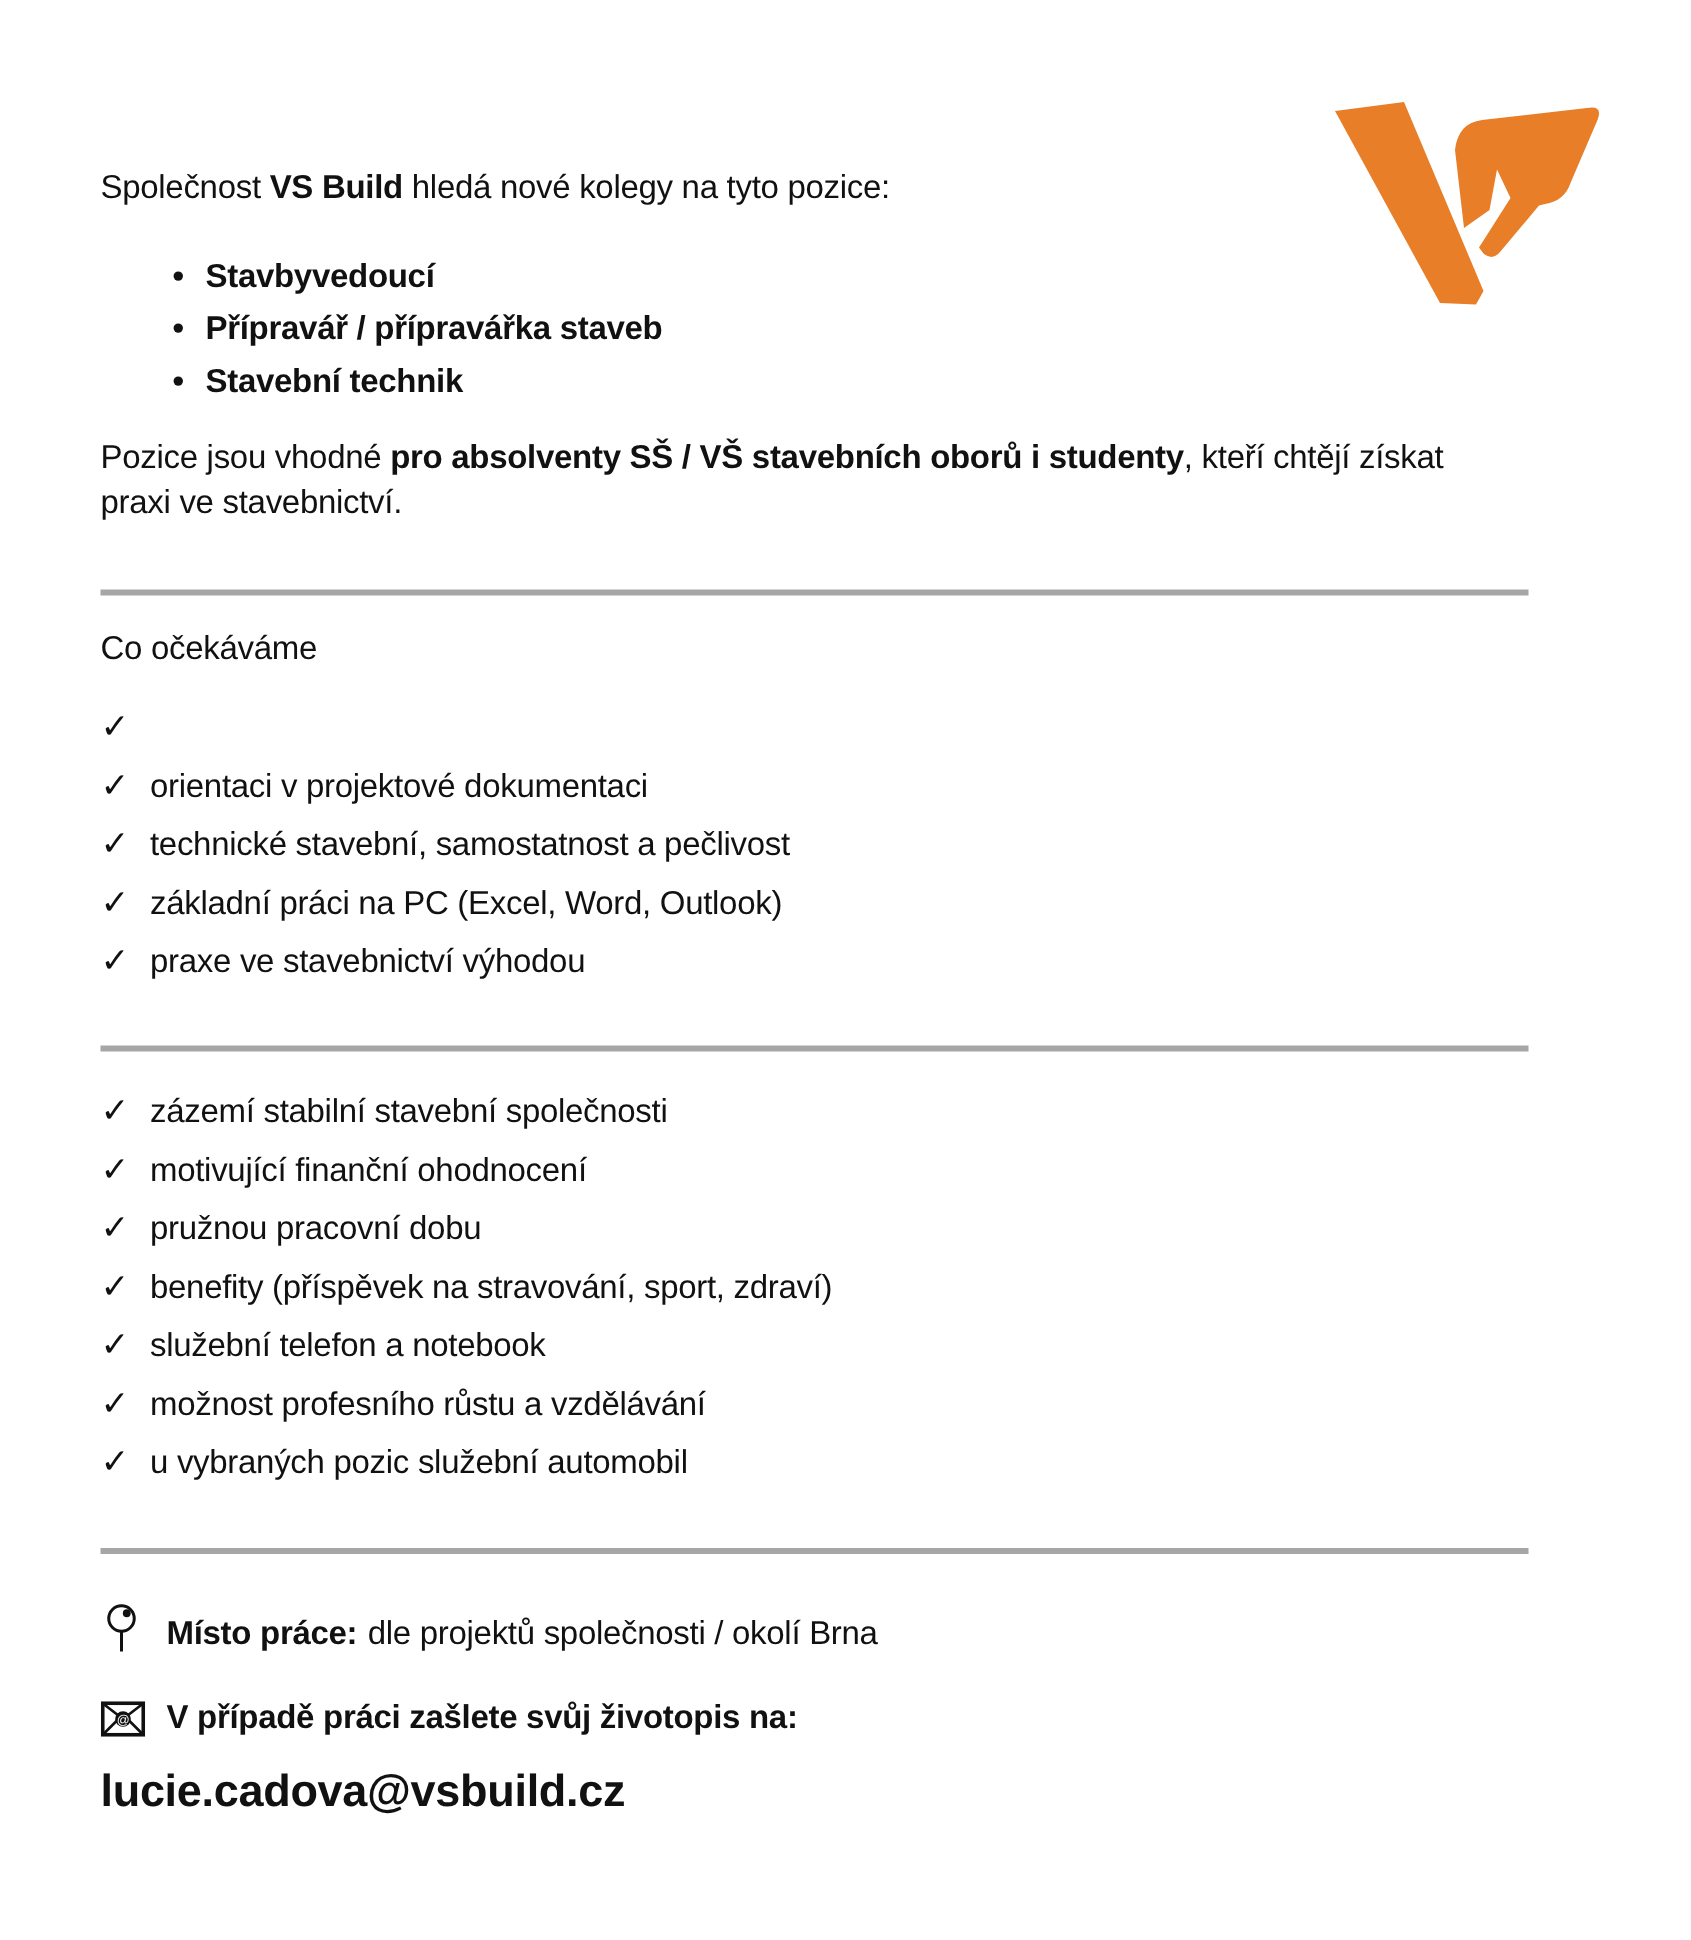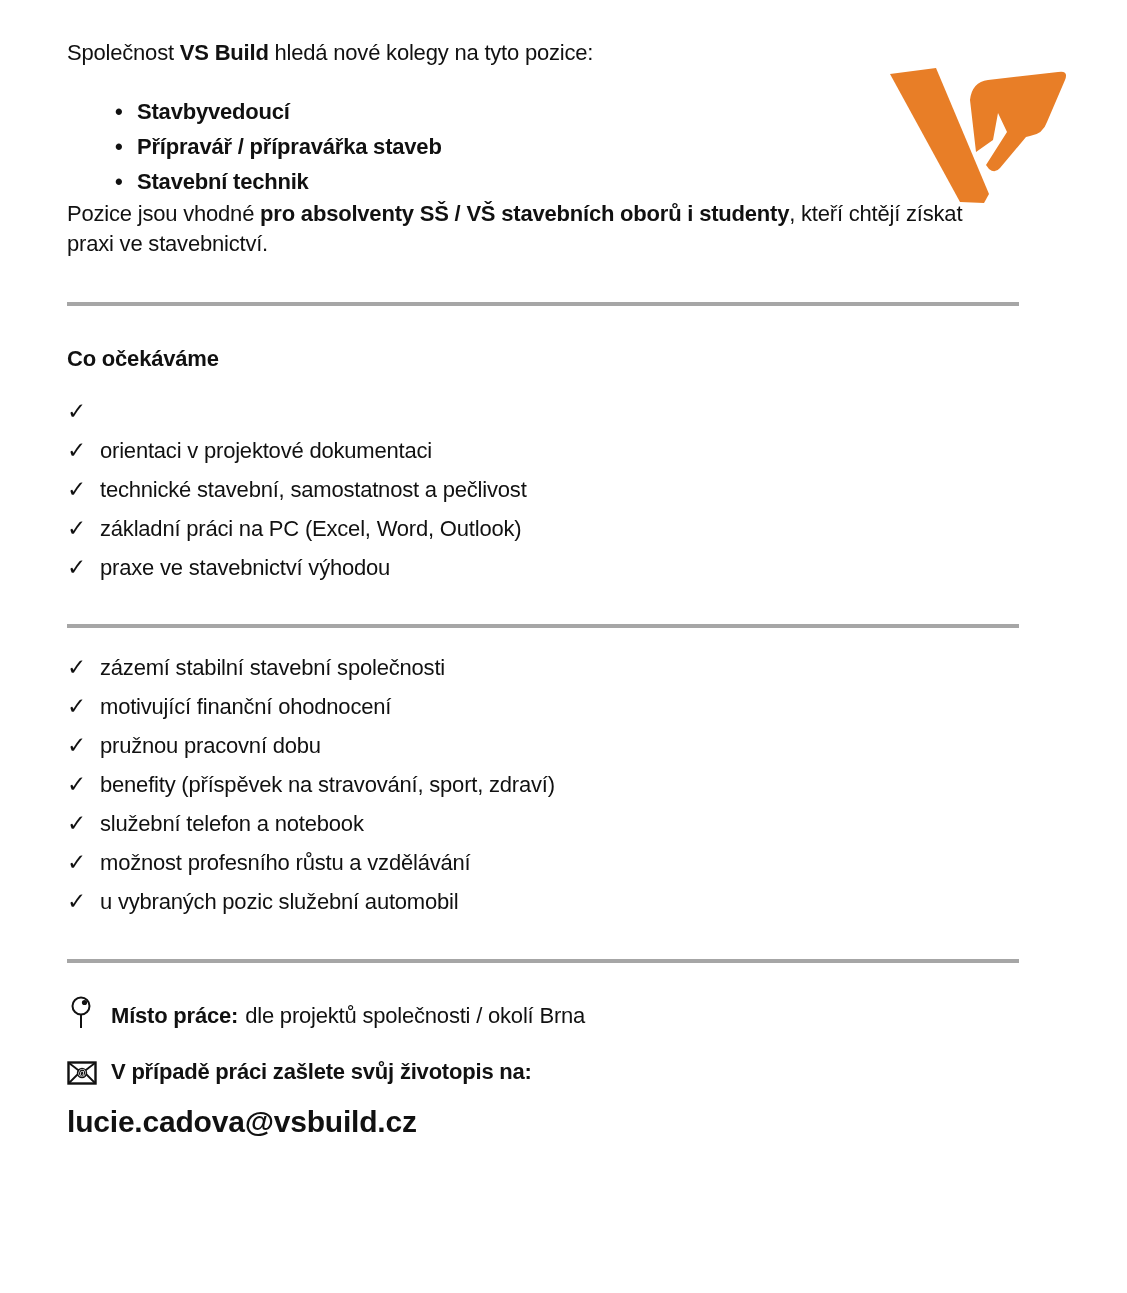--- a/index.html
+++ b/index.html
@@ -1,31 +1,31 @@
 <!DOCTYPE html>
 <html><head>
 <meta charset="utf-8">
 <style>
   html,body{margin:0;padding:0;}
   body{
     width:1127px;height:1293px;background:#ffffff;position:relative;
     font-family:"Liberation Sans", sans-serif;color:#111;overflow:hidden;
   }
-  .content{position:absolute;left:67px;top:0;width:960px;padding-top:40px;}
+  .content{position:absolute;left:67px;top:0;width:960px;padding-top:112px;}
   .txt{font-size:22px;line-height:26px;letter-spacing:-0.2px;}
   .b{font-weight:700;}
   .bullets{margin-top:28px;margin-left:48px;}
   .bullet-row{font-size:22px;line-height:35px;font-weight:700;letter-spacing:-0.2px;}
   .bullet-glyph{display:inline-block;width:22px;font-weight:700;}
-  .para{font-size:22px;line-height:30px;width:935px;letter-spacing:-0.2px;}
+  .para{margin-top:19px;font-size:22px;line-height:30px;width:935px;letter-spacing:-0.2px;}
   .divider{height:4px;background:#A6A6A6;width:952px;border:none;margin:0;}
   .d1{margin-top:43px;}
   .d2{margin-top:31px;}
   .d3{margin-top:32px;}
-  .section-title{margin-top:40px;font-size:22px;line-height:26px;font-weight:700;letter-spacing:-0.2px;}
+  .section-title{margin-top:22px;font-size:22px;line-height:26px;font-weight:400;letter-spacing:-0.2px;}
   .check-list{margin-top:26px;}
   .check-row{display:flex;align-items:baseline;height:39px;font-size:22px;letter-spacing:-0.2px;}
   .check-glyph{width:24px;margin-right:9px;font-size:23px;}
   .footer-row{display:flex;align-items:flex-end;margin-top:36px;height:30px;font-size:22px;letter-spacing:-0.2px;}
   .footer-row .icon{width:30px;margin-right:14px;display:flex;align-items:center;justify-content:center;}
   .footer-row.second{margin-top:26px;}
   .label-gap{margin-left:7px;}
   .email-line{margin-top:22px;font-size:30px;line-height:30px;font-weight:700;letter-spacing:-0.2px;}
   .logo-wrap{position:absolute;left:888px;top:66px;width:185px;height:140px;}
 </style>

